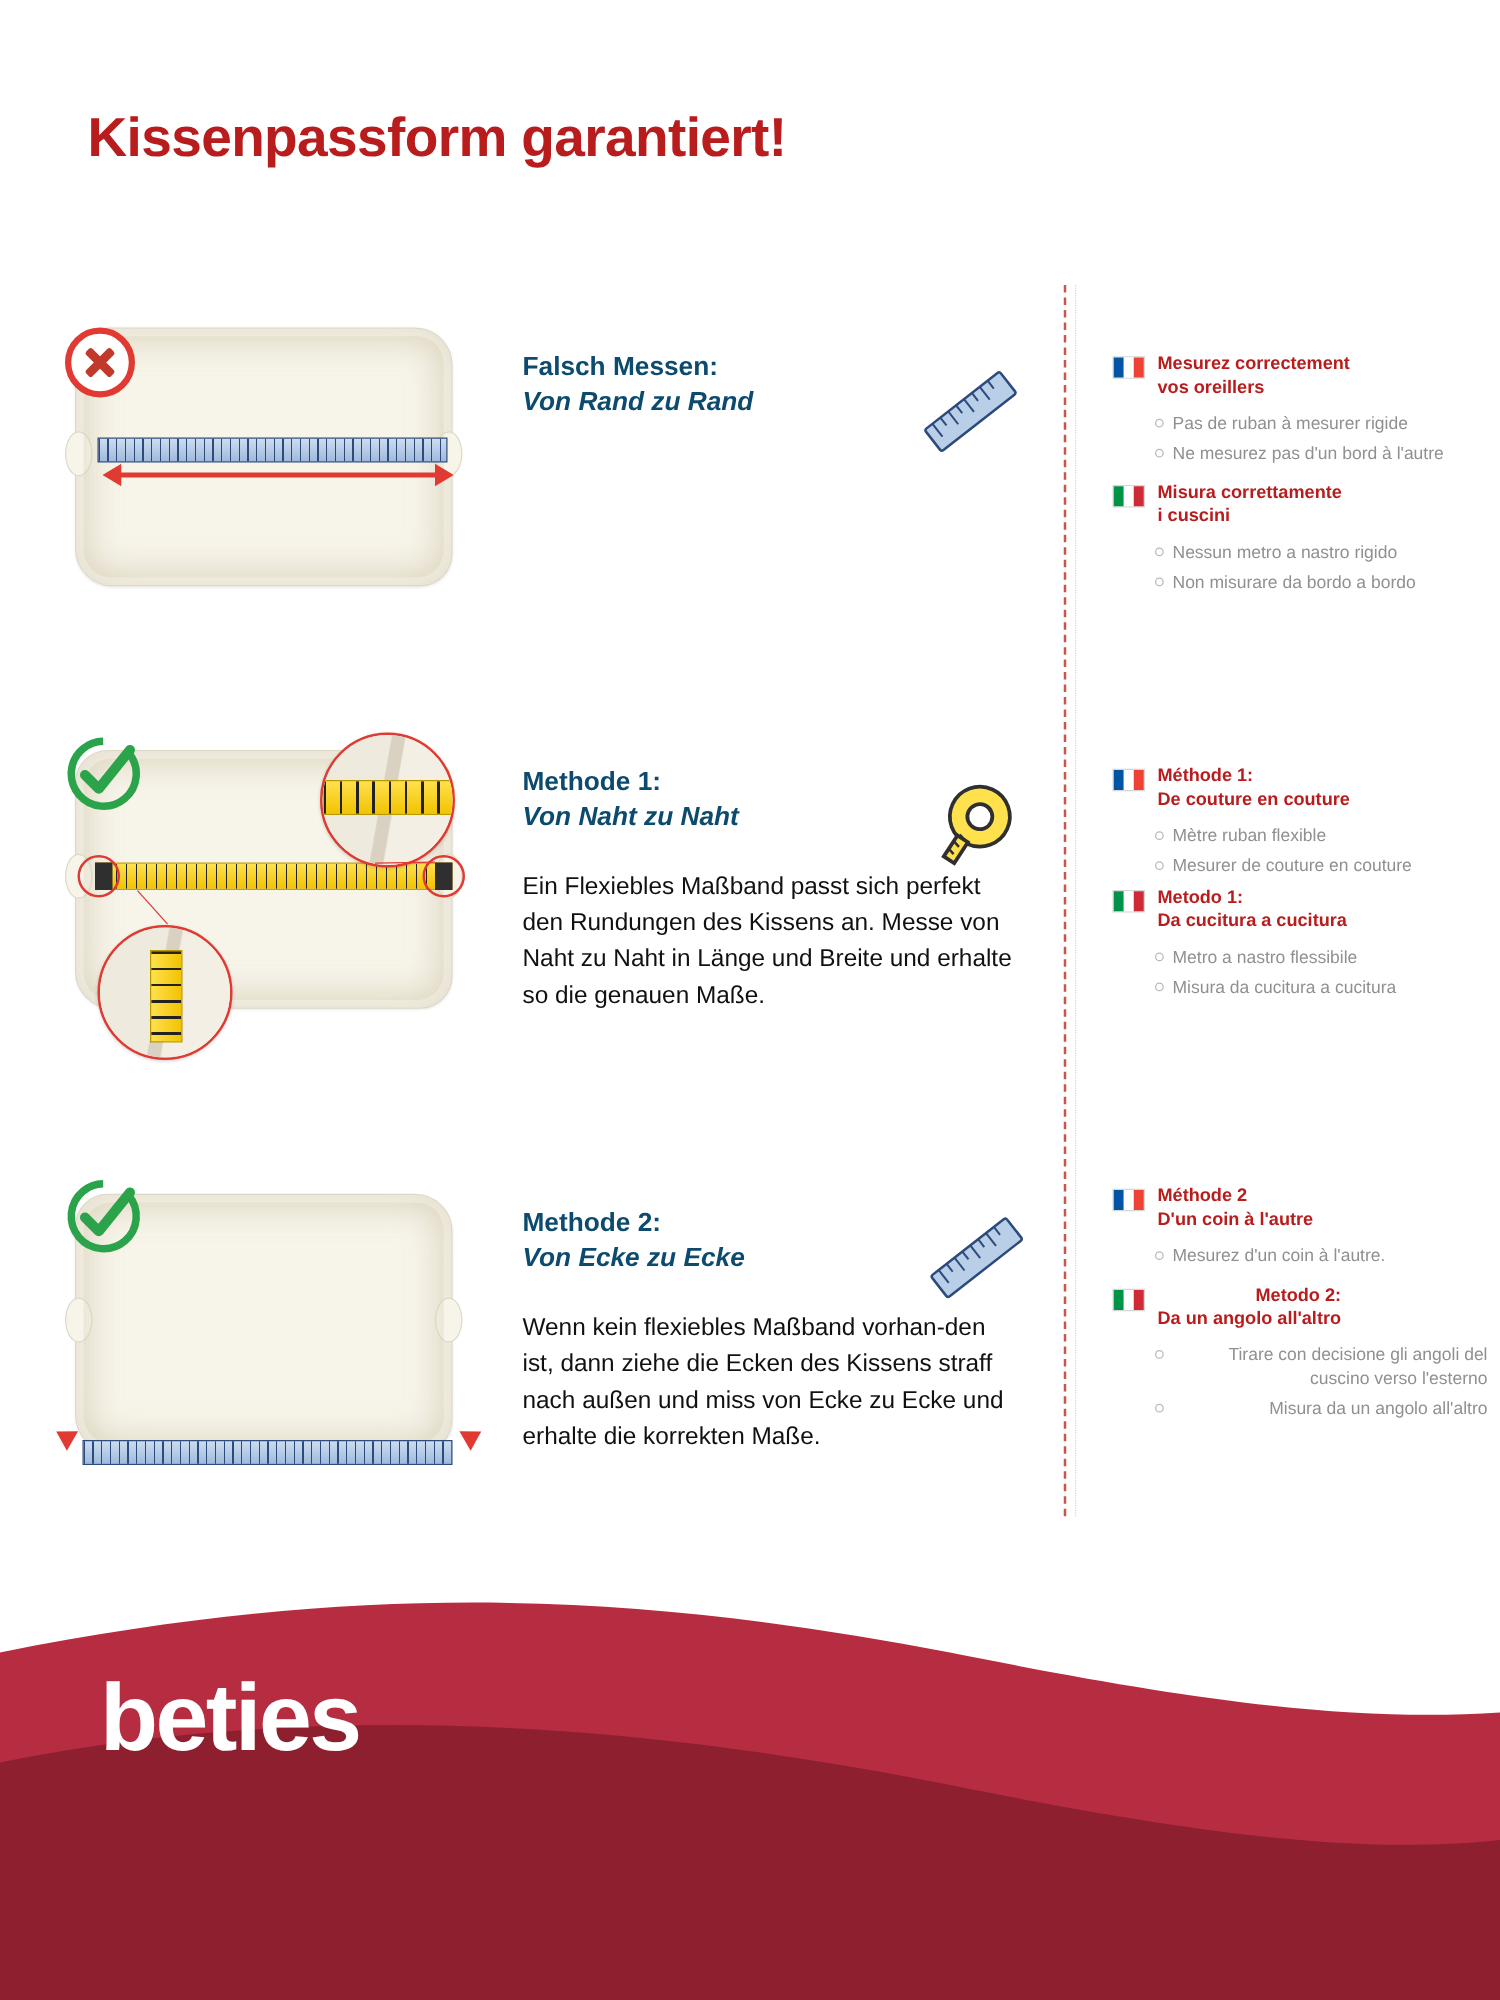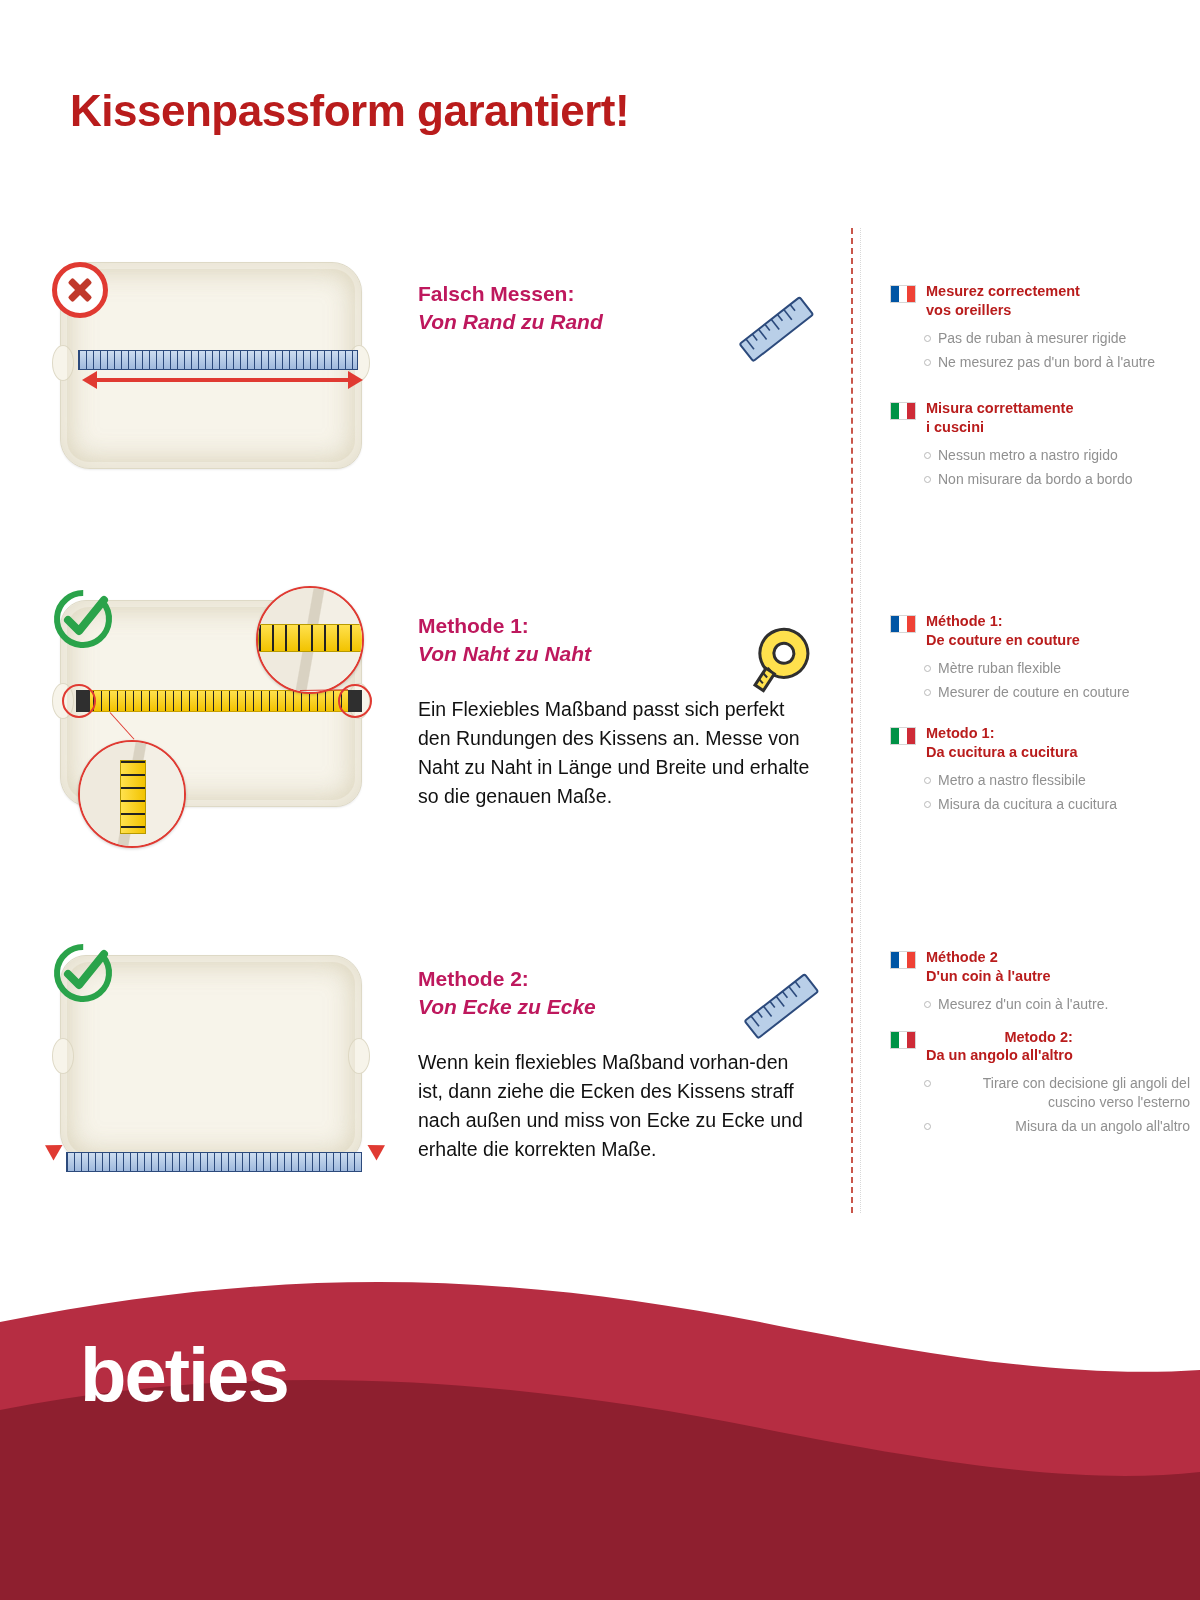--- a/index.html
+++ b/index.html
@@ -149,21 +149,21 @@
     box-sizing:border-box;
   }
   .leader {
     position:absolute;
     border-top:1.5px solid #e03a32;
     transform-origin:left center;
   }
 
   
   .txt { position:absolute; width:400px; }
-  .txt .h { font-size:21px; font-weight:bold; color:#be185d; line-height:1.35; }
+  .txt .h { font-size:21px; font-weight:bold; color:#0c4a6e; line-height:1.35; }
   .txt .h i { font-style:italic; font-weight:bold; display:block; }
   .txt .p { margin-top:26px; font-size:19.5px; color:#111; line-height:1.5; }
 
   
   .icon-ruler {
     position:absolute;
     width:84px; height:84px;
   }
 
   
@@ -369,21 +369,21 @@
           <span>Mesurez correctement</span><br>
           <span>vos oreillers</span>
         </span>
       </div>
       <ul class="rc-list">
         <li>Pas de ruban à mesurer rigide</li>
         <li>Ne mesurez pas d'un bord à l'autre</li>
       </ul>
     </div>
 
-    <div class="rc-block" style="margin-top:28px;">
+    <div class="rc-block" style="margin-top:14px;">
       <div class="rc-head">
         <span class="flag">
           <span style="background:#009246"></span>
             <span style="background:#ffffff"></span>
             <span style="background:#ce2b37"></span>
         </span>
         <span class="rc-head-txt">
           <span>Misura correttamente</span><br>
           <span>i cuscini</span>
         </span>
@@ -407,21 +407,21 @@
           <span>Méthode 1:</span><br>
           <span>De couture en couture</span>
         </span>
       </div>
       <ul class="rc-list">
         <li>Mètre ruban flexible</li>
         <li>Mesurer de couture en couture</li>
       </ul>
     </div>
 
-    <div class="rc-block" style="margin-top:23px;">
+    <div class="rc-block" style="margin-top:8px;">
       <div class="rc-head">
         <span class="flag">
           <span style="background:#009246"></span>
             <span style="background:#ffffff"></span>
             <span style="background:#ce2b37"></span>
         </span>
         <span class="rc-head-txt">
           <span>Metodo 1:</span><br>
           <span>Da cucitura a cucitura</span>
         </span>

